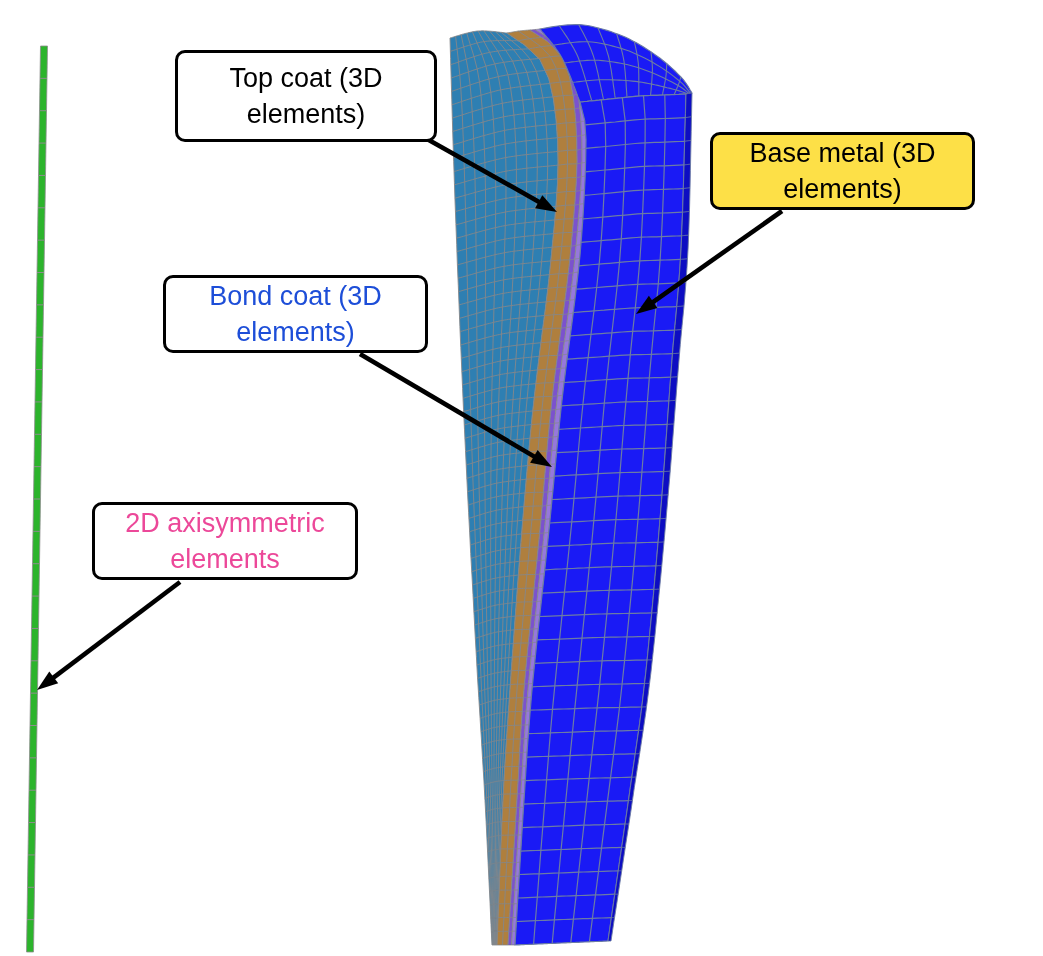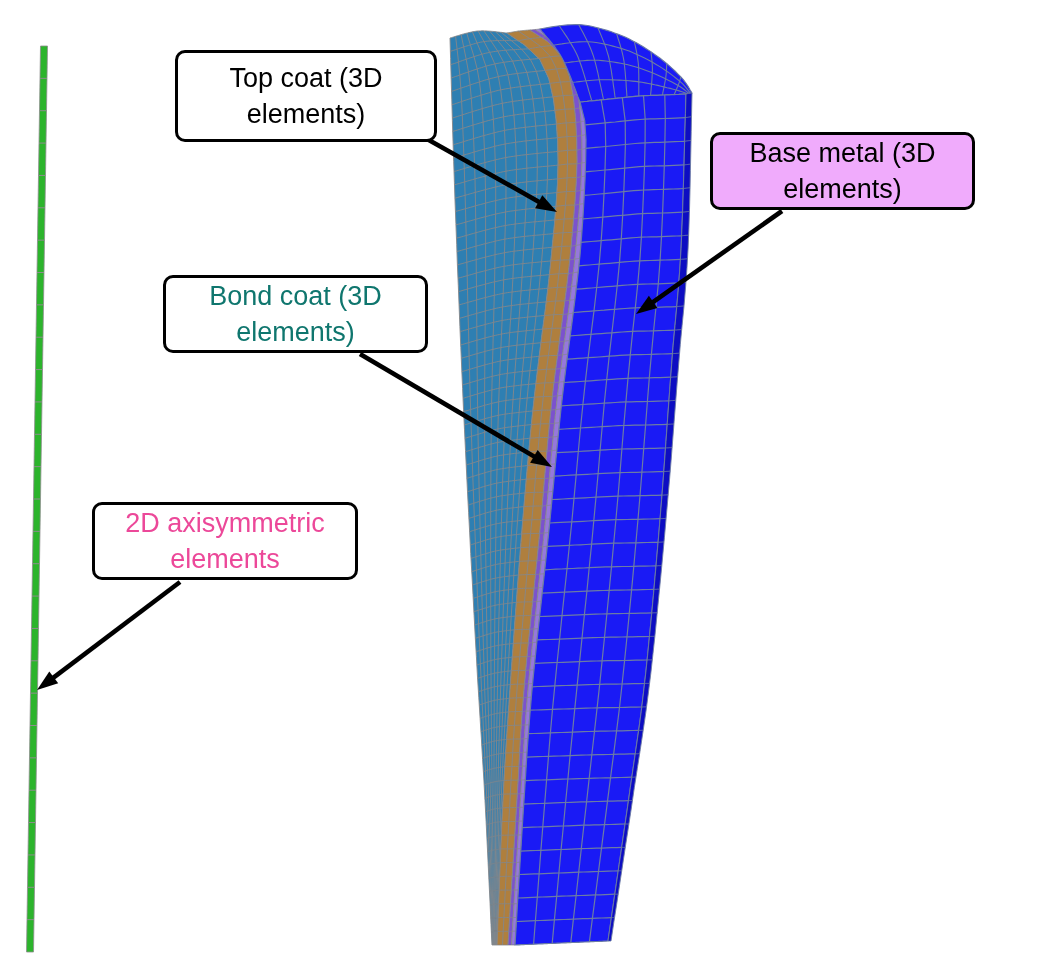--- a/index.html
+++ b/index.html
@@ -445,25 +445,25 @@
       <g>
         <line x1="180" y1="582" x2="52.161745371712875" y2="678.5491713276574" stroke="#000000" stroke-width="4.6"></line>
         <path d="M37,690L58.21751499901609,683.2489217700779L49.29792213845448,671.4387201121122Z" fill="#000000"></path>
       </g>
     </svg>
 
   <div class="anno" style="left: 175px; top: 50px; width: 262px; height: 92px; background: rgb(255, 255, 255); border-color: rgb(0, 0, 0); color: rgb(0, 0, 0);">
     <span>Top coat (3D elements)</span>
   </div>
 
-  <div class="anno" style="left: 710px; top: 132px; width: 265px; height: 78px; background: #f0abfc; border-color: rgb(0, 0, 0); color: rgb(0, 0, 0);">
+  <div class="anno" style="left: 710px; top: 132px; width: 265px; height: 78px; background: #fde047; border-color: rgb(0, 0, 0); color: rgb(0, 0, 0);">
     <span>Base metal (3D elements)</span>
   </div>
 
-  <div class="anno" style="left: 163px; top: 275px; width: 265px; height: 78px; background: rgb(255, 255, 255); border-color: rgb(0, 0, 0); color: #0f766e;">
+  <div class="anno" style="left: 163px; top: 275px; width: 265px; height: 78px; background: rgb(255, 255, 255); border-color: rgb(0, 0, 0); color: #1d4ed8;">
     <span>Bond coat (3D elements)</span>
   </div>
 
   <div class="anno" style="left: 92px; top: 502px; width: 266px; height: 78px; background: rgb(255, 255, 255); border-color: rgb(0, 0, 0); color: #ec4899;">
     <span>2D axisymmetric elements</span>
   </div>
 
 </div>
 
 </body></html>

